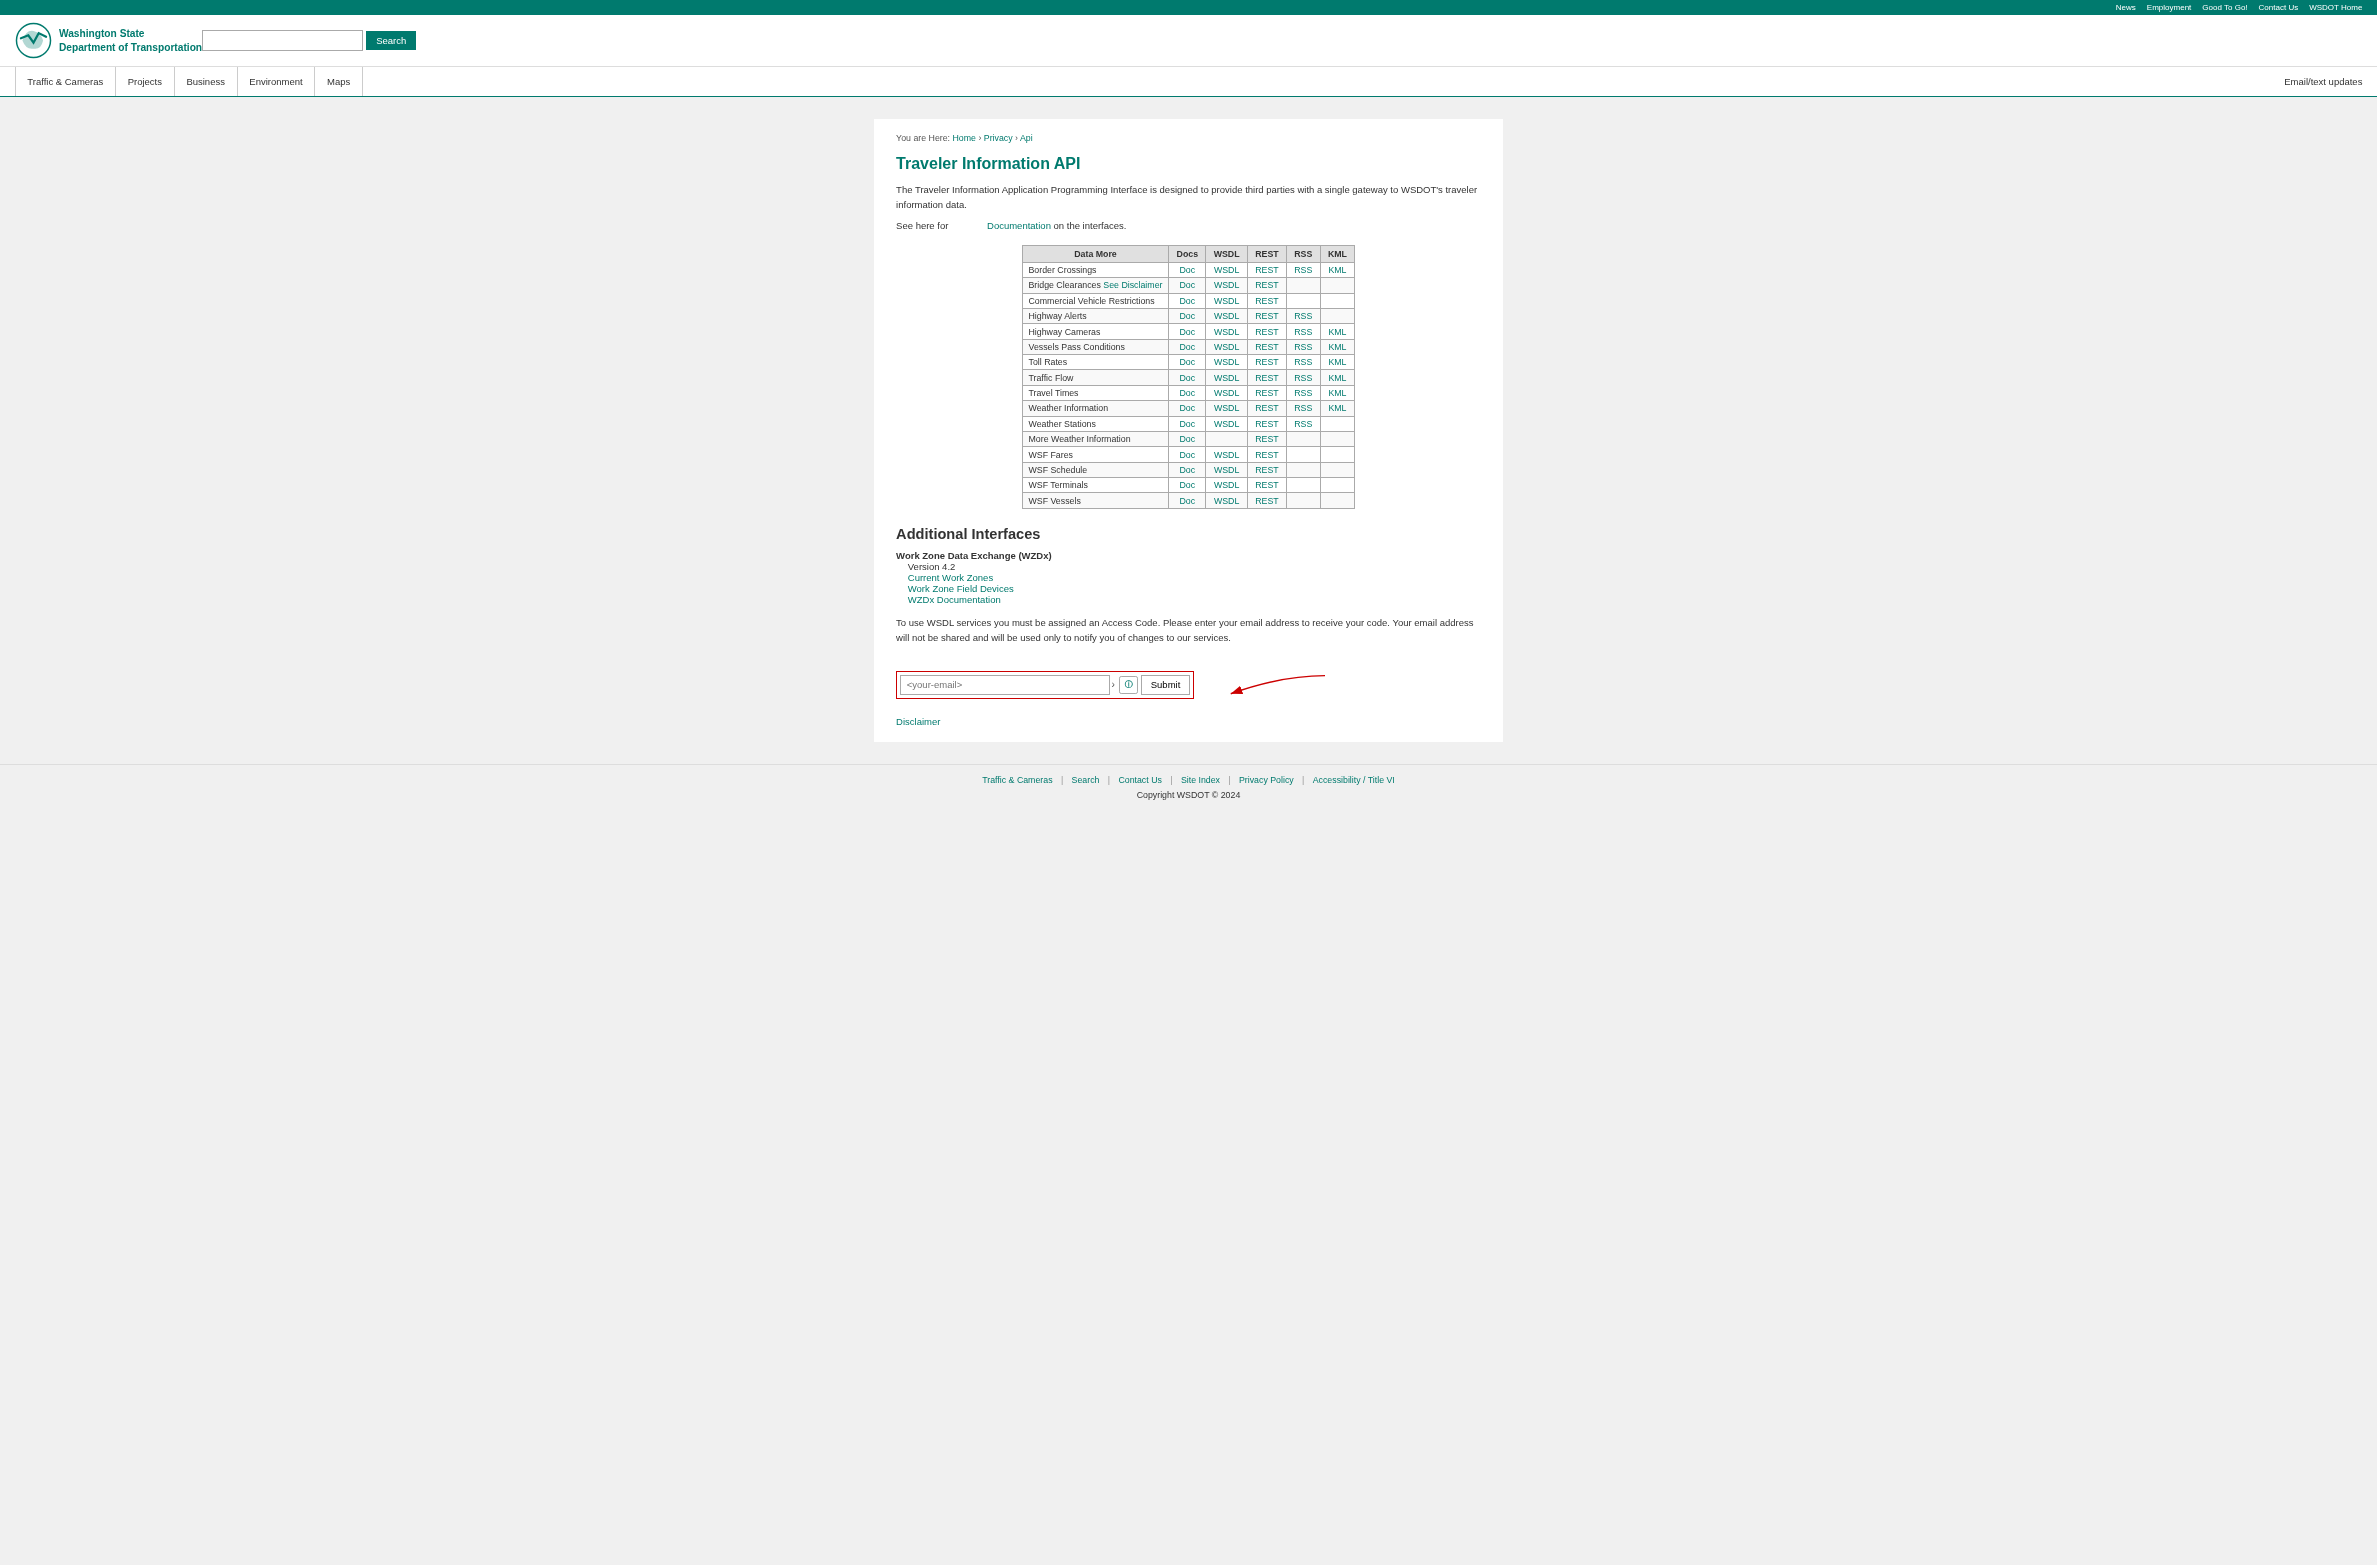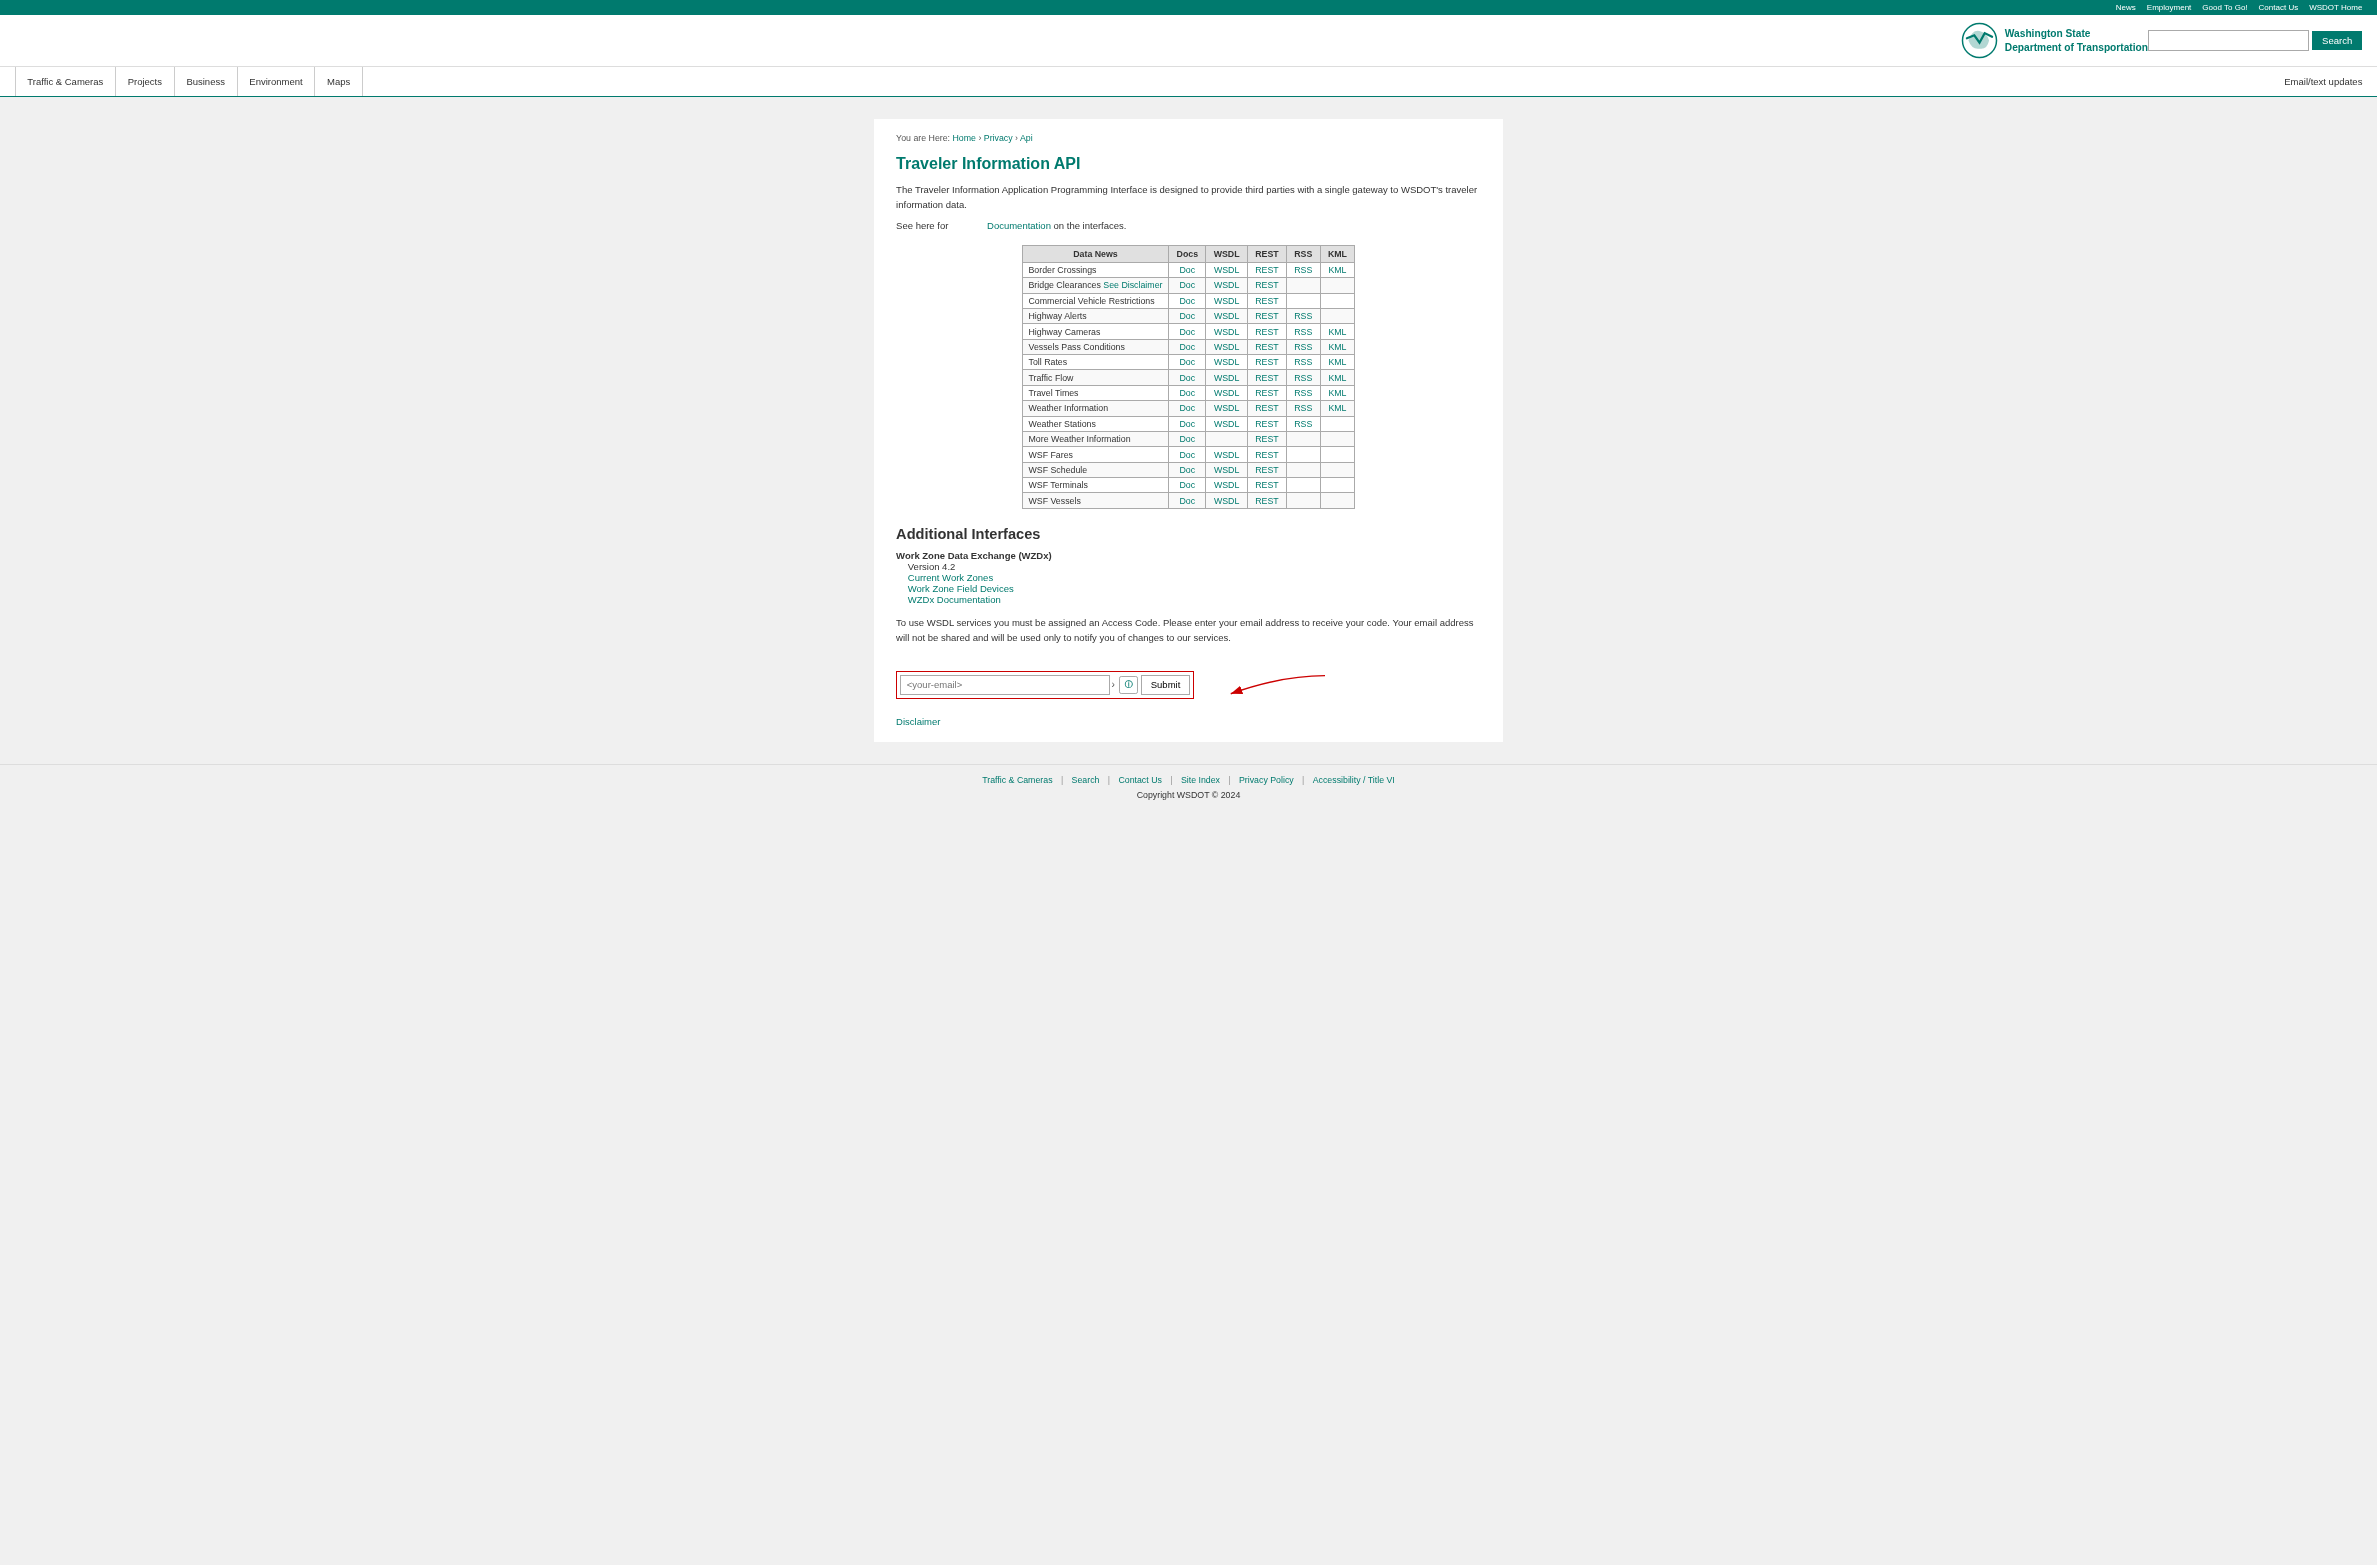--- a/index.html
+++ b/index.html
@@ -18,21 +18,21 @@
       text-decoration: none;
       margin-left: 8.8px;
     }
 
     
     .header {
       background: white;
       padding: 7.3px 14.6px;
       display: flex;
       align-items: center;
-      justify-content: flex-end;
+      justify-content: flex-start;
       border-bottom: 0.7px solid #ddd;
     }
     .logo-area {
       display: flex;
       align-items: center;
       gap: 7.3px;
     }
     .logo-text {
       color: #007a6e;
       font-size: 10.2px;
@@ -285,21 +285,21 @@
     <p class="body-text">The Traveler Information Application Programming Interface is designed to provide third parties with a single gateway to WSDOT's traveler information data.</p>
 
     <p class="body-text">
       <span>See here for </span><a>Documentation</a><span> on the interfaces.</span>
     </p>
 
     <div class="api-table-wrapper">
       <table class="api-table" id="api-table">
         <thead>
           <tr>
-            <th>Data News</th>
+            <th>Data More</th>
             <th>Docs</th>
             <th>WSDL</th>
             <th>REST</th>
             <th>RSS</th>
             <th>KML</th>
           </tr>
         </thead>
         <tbody id="api-table-body">
         <tr>
               <td>Border Crossings</td>

